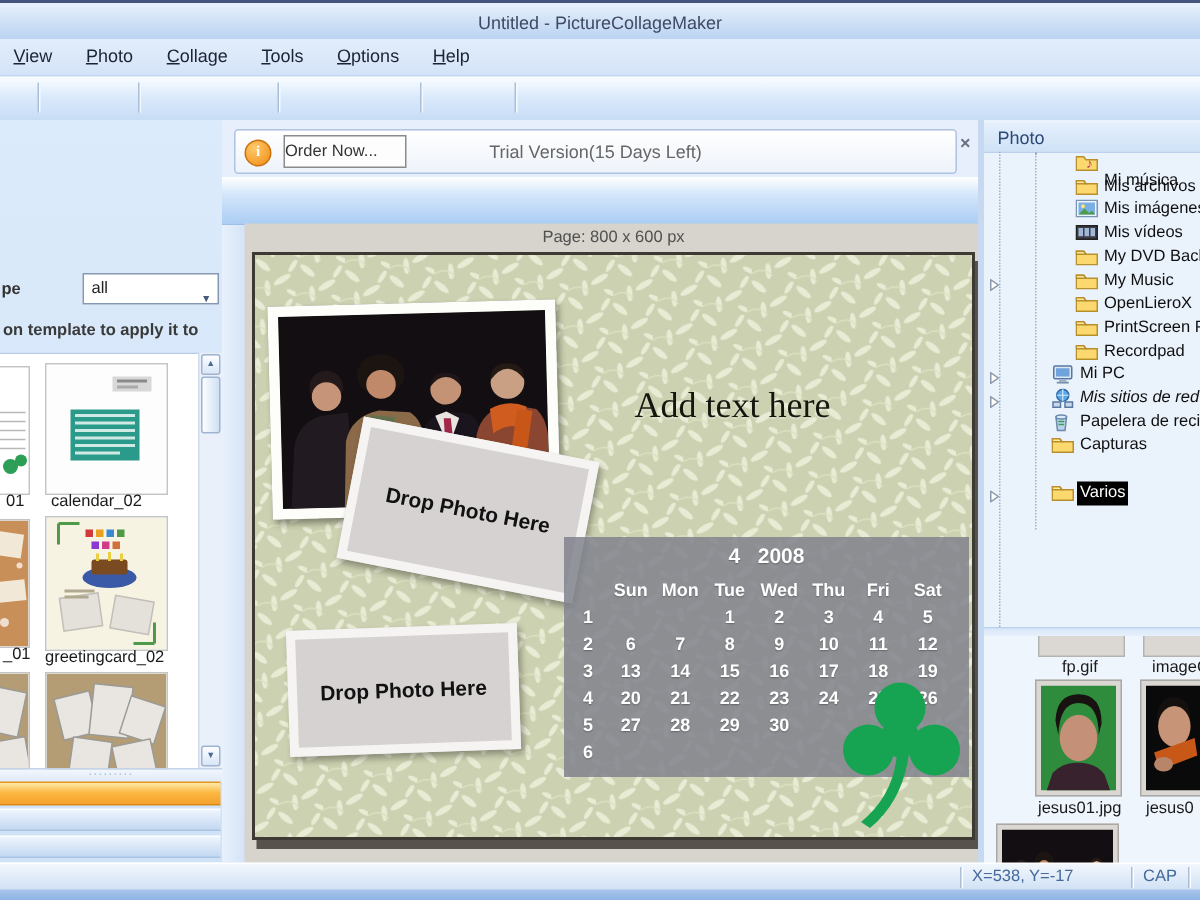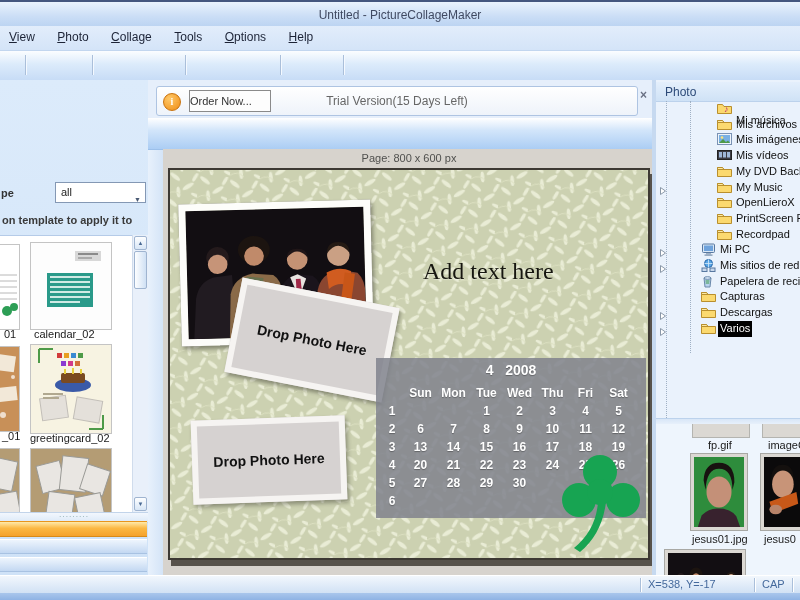--- a/index.html
+++ b/index.html
@@ -470,46 +470,36 @@
         <div class="tree-row" style="top: 157px;">
           <span class="exp"><svg width="8" height="8" viewBox="0 0 8 8">
               <path d="M1.5 0.5 L6.5 4 L1.5 7.5 Z" fill="#ffffff" stroke="#8a98a8"></path>
             </svg></span>
           <span class="ticon" style="left: 45px;"><svg width="15" height="13" viewBox="0 0 15 13">
               <circle cx="7.5" cy="4.5" r="4" fill="#5aa7e8" stroke="#2c6aa8"></circle>
               <path d="M3.5 4.5 H11.5 M7.5 0.5 V8.5" stroke="#d6eaf8" stroke-width="0.8" fill="none"></path>
               <rect x="1" y="9" width="5" height="3.5" fill="#c8d8ec" stroke="#5878a0"></rect>
               <rect x="9" y="9" width="5" height="3.5" fill="#c8d8ec" stroke="#5878a0"></rect>
             </svg></span>
-          <span class="tlabel" style="left: 62px;">Mis sitios de red</span>
+          <span class="tlabel" style="left: 62px; font-style: italic;">Mis sitios de red</span>
         </div>
         <div class="tree-row" style="top: 172.7px;">
           <span class="ticon" style="left: 45px;"><svg width="13" height="13" viewBox="0 0 13 13">
               <path d="M3 3 L10 3 L9 12 L4 12 Z" fill="#b9d3ee" stroke="#6a88aa"></path>
               <ellipse cx="6.5" cy="3" rx="3.5" ry="1.3" fill="#dcebfa" stroke="#6a88aa"></ellipse>
               <path d="M4.5 6 L8.5 6 M4.7 8 L8.3 8" stroke="#3f9c48" stroke-width="1.1"></path>
             </svg></span>
           <span class="tlabel" style="left: 62px;">Papelera de recicl</span>
         </div>
         <div class="tree-row" style="top: 188.4px;">
           <span class="ticon" style="left: 45px;"><svg width="15" height="12" viewBox="0 0 15 12">
               <path d="M0.5 2.5 L5.5 2.5 L7 4.5 L14.5 4.5 L14.5 11.5 L0.5 11.5 Z" fill="#fbd96f" stroke="#b98f2d"></path>
               <path d="M0.5 2.5 L5.5 2.5 L7 4.5 L0.5 4.5 Z" fill="#fceaa4" stroke="#b98f2d"></path>
             </svg></span>
           <span class="tlabel" style="left: 62px;">Capturas</span>
-        </div>
-        <div class="tree-row" style="top: 204.1px;">
-          <span class="exp"><svg width="8" height="8" viewBox="0 0 8 8">
-              <path d="M1.5 0.5 L6.5 4 L1.5 7.5 Z" fill="#ffffff" stroke="#8a98a8"></path>
-            </svg></span>
-          <span class="ticon" style="left: 45px;"><svg width="15" height="12" viewBox="0 0 15 12">
-              <path d="M0.5 2.5 L5.5 2.5 L7 4.5 L14.5 4.5 L14.5 11.5 L0.5 11.5 Z" fill="#fbd96f" stroke="#b98f2d"></path>
-              <path d="M0.5 2.5 L5.5 2.5 L7 4.5 L0.5 4.5 Z" fill="#fceaa4" stroke="#b98f2d"></path>
-            </svg></span>
-          <span class="tlabel" style="left: 62px;">Descargas</span>
         </div>
         <div class="tree-row sel" style="top: 219.8px;">
           <span class="exp"><svg width="8" height="8" viewBox="0 0 8 8">
               <path d="M1.5 0.5 L6.5 4 L1.5 7.5 Z" fill="#ffffff" stroke="#8a98a8"></path>
             </svg></span>
           <span class="ticon" style="left: 45px;"><svg width="15" height="12" viewBox="0 0 15 12">
               <path d="M0.5 2.5 L5.5 2.5 L7 4.5 L14.5 4.5 L14.5 11.5 L0.5 11.5 Z" fill="#fbd96f" stroke="#b98f2d"></path>
               <path d="M0.5 2.5 L5.5 2.5 L7 4.5 L0.5 4.5 Z" fill="#fceaa4" stroke="#b98f2d"></path>
             </svg></span>
           <span class="tlabel" style="left: 62px;">Varios</span>

